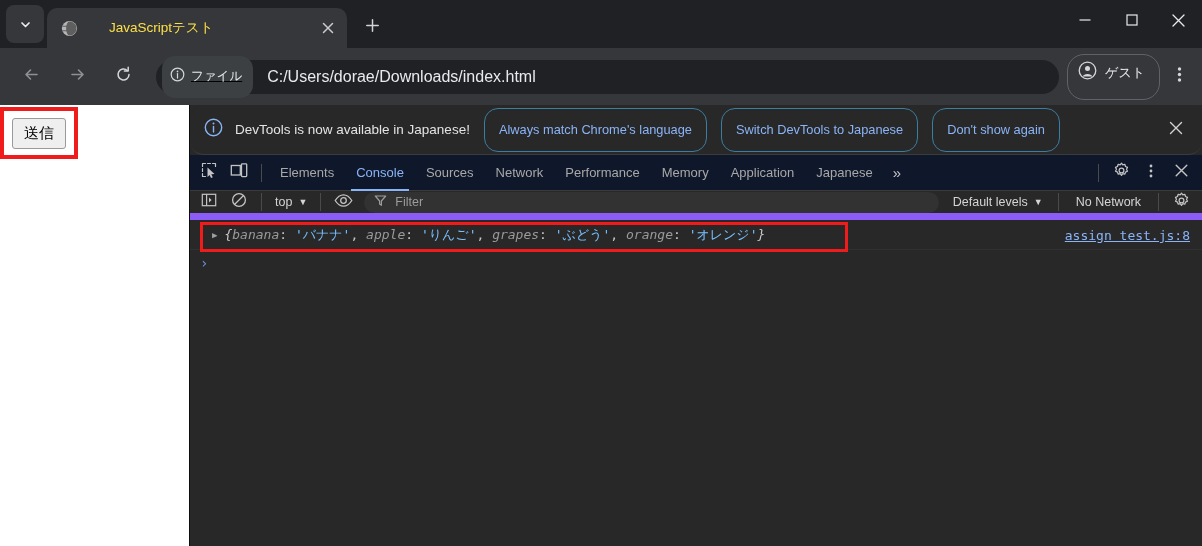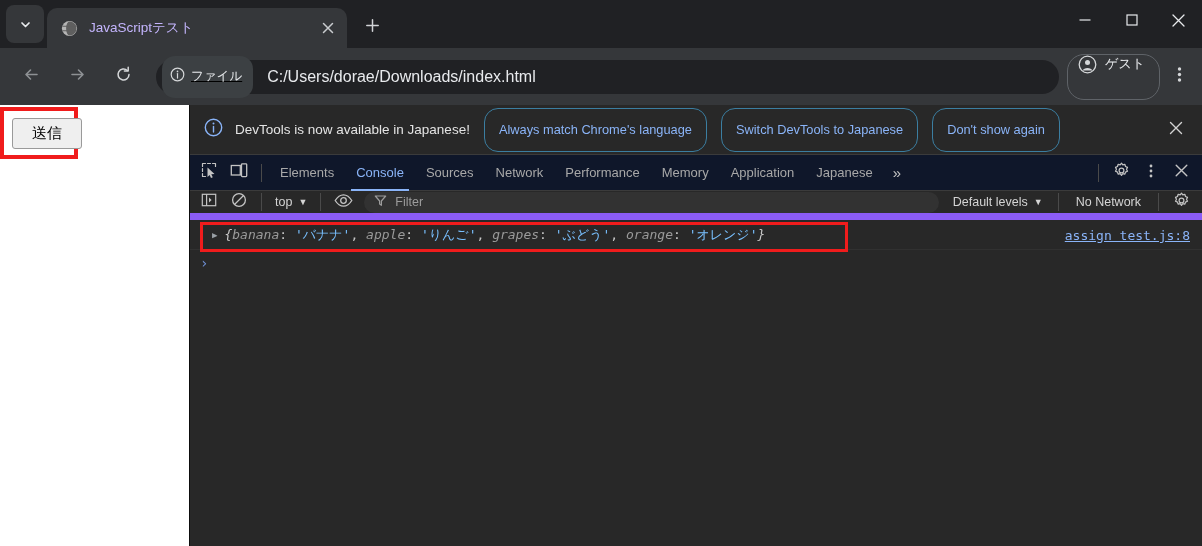--- a/index.html
+++ b/index.html
@@ -26,22 +26,22 @@
   }
   .tab-search-btn svg { display: block; }
   .tab {
     height: 40px; width: 300px;
     background: #35373a; border-radius: 10px 10px 0 0;
     display: flex; align-items: center; padding: 0 8px 0 14px;
     position: relative; cursor: pointer;
   }
   .tab-favicon { width: 17px; height: 17px; flex: 0 0 17px; margin-right: 11px; }
   .tab-title {
-    flex: 1 1 auto; color: #c4b5fd; font-size: 13.5px;
-    white-space: nowrap; overflow: hidden; text-overflow: ellipsis;
+    flex: 1 1 auto; color: #fde047; font-size: 13.5px;
+    white-space: nowrap; overflow: hidden; text-overflow: ellipsis; margin-left: 20px;
   }
   .tab-close {
     width: 22px; height: 22px; border-radius: 50%;
     display: flex; align-items: center; justify-content: center;
     flex: 0 0 22px; cursor: pointer;
   }
   .newtab-btn {
     width: 30px; height: 30px; margin: 0 0 6px 10px; border-radius: 50%;
     display: flex; align-items: center; justify-content: center; cursor: pointer;
   }
@@ -74,21 +74,21 @@
     display: flex; align-items: center; padding: 0 11px 0 8px;
     flex: 0 0 auto; cursor: pointer; text-decoration: underline;
   }
   .file-chip-label { color: #e8eaed; font-size: 12.5px; margin-left: 6px; }
   .omnibox-url {
     color: #e8eaed; font-size: 16px; margin-left: 14px;
     white-space: nowrap; overflow: hidden; text-overflow: ellipsis;
   }
   .guest-chip {
     height: 46px; border-radius: 17px; border: 1px solid #5f6368;
-    display: flex; align-items: flex-start; padding: 0 14px 8px 10px;
+    display: flex; align-items: center; padding: 0 14px 8px 10px;
     flex: 0 0 auto; cursor: pointer; margin-right: 4px;
   }
   .guest-label { color: #e8eaed; font-size: 13px; margin-left: 8px; }
   .kebab-btn {
     width: 30px; height: 34px; display: flex; align-items: center;
     justify-content: center; flex: 0 0 30px; cursor: pointer;
   }
 
   
   .viewport-row { display: flex; height: 441px; width: 1202px; }
@@ -100,35 +100,36 @@
   }
   .page-highlight {
     position: absolute; left: 0px; top: 2px;
     width: 78px; height: 52px;
     border: 4px solid #f01c1c;
     box-sizing: border-box;
   }
   .page-btn {
     position: absolute; left: 12px; top: 13px;
     background: #efefef; border: 1px solid #9a9a9a; border-radius: 3px;
-    color: #000; font-size: 15px; padding: 5px 19px;
+    color: #000; font-size: 15px; padding: 5px 11px;
     font-family: "DejaVu Sans", sans-serif; cursor: pointer;
   }
 
   
   .devtools {
     flex: 1 1 auto; background: #282828; display: flex; flex-direction: column;
     border-left: 1px solid #0d0d0d; min-width: 0;
   }
 
   
   .dt-banner {
     height: 50px; flex: 0 0 50px; background: #282828;
     display: flex; align-items: center; padding: 0 12px 0 14px;
     border-bottom: 1px solid #3b3b3b;
+    border-radius: 14px;
   }
   .banner-text { color: #e3e3e3; font-size: 13.5px; margin-left: 12px; white-space: nowrap; }
   .banner-btn {
     height: 44px; border: 1px solid #3b7ea1; border-radius: 14px;
     color: #8ab4f8; font-size: 12.8px; display: flex; align-items: center;
     padding: 0 14px; margin-left: 14px; white-space: nowrap; cursor: pointer;
     background: transparent;
   }
   .banner-close {
     margin-left: auto; width: 28px; height: 28px; display: flex;

